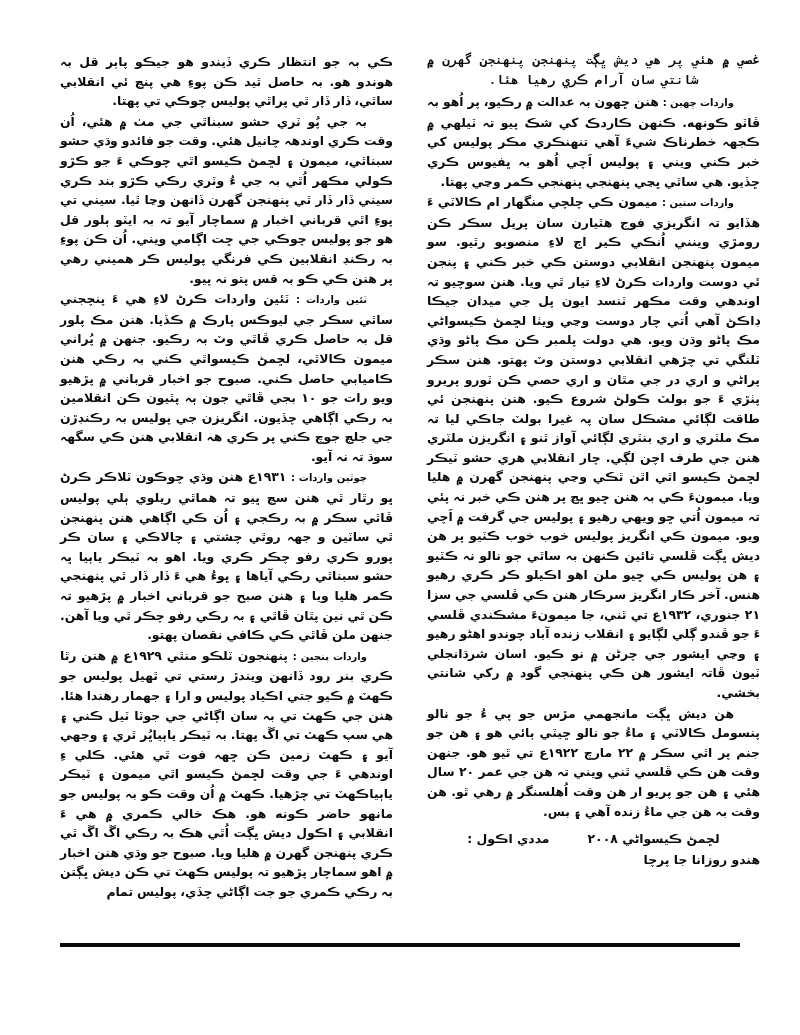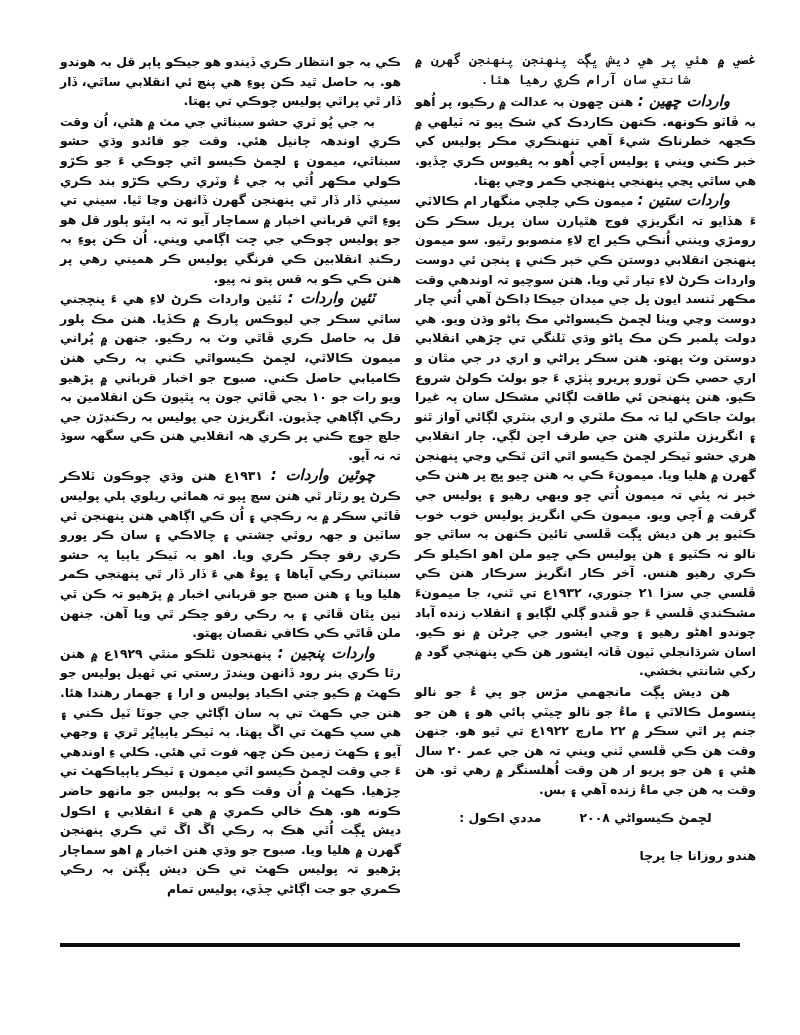--- a/index.html
+++ b/index.html
@@ -26,21 +26,21 @@
   .content-area {
     position: absolute;
     left: 60px;
     top: 52px;
     width: 700px;
     height: 880px;
   }
   .columns {
     display: flex;
     flex-direction: row-reverse;
-    gap: 14px;
+    gap: 34px;
     width: 100%;
     height: 100%;
     align-items: flex-start;
   }
   .column {
     width: 341px;
     direction: rtl;
     text-align: justify;
     text-align-last: right;
   }
@@ -58,22 +58,21 @@
   }
   p.para.indent {
     text-indent: 26px;
   }
   p.para.center-last {
     text-align-last: center;
     font-family: Liberation Mono, monospace;
   }
   .heading {
     font-weight: 700;
-    font-size: 15px;
-    font-style: italic;
+    font-size: 10px;
   }
   
   .credits {
     margin-top: 8px;
     direction: rtl;
     font-size: 12.4px;
     font-weight: 700;
     line-height: 20px;
   }
   .credits-row {
@@ -85,21 +84,21 @@
   }
   .credits-label {
     white-space: nowrap;
   }
   .credits-value {
     white-space: nowrap;
     margin-left: 12px;
   }
   .credits-row2 {
     text-align: center;
-    margin-top: 18px;
+    margin-top: 1px;
   }
   
   .footer {
     position: absolute;
     left: 60px;
     right: 60px;
     bottom: 52px;
     height: 40px;
   }
   .rule {

